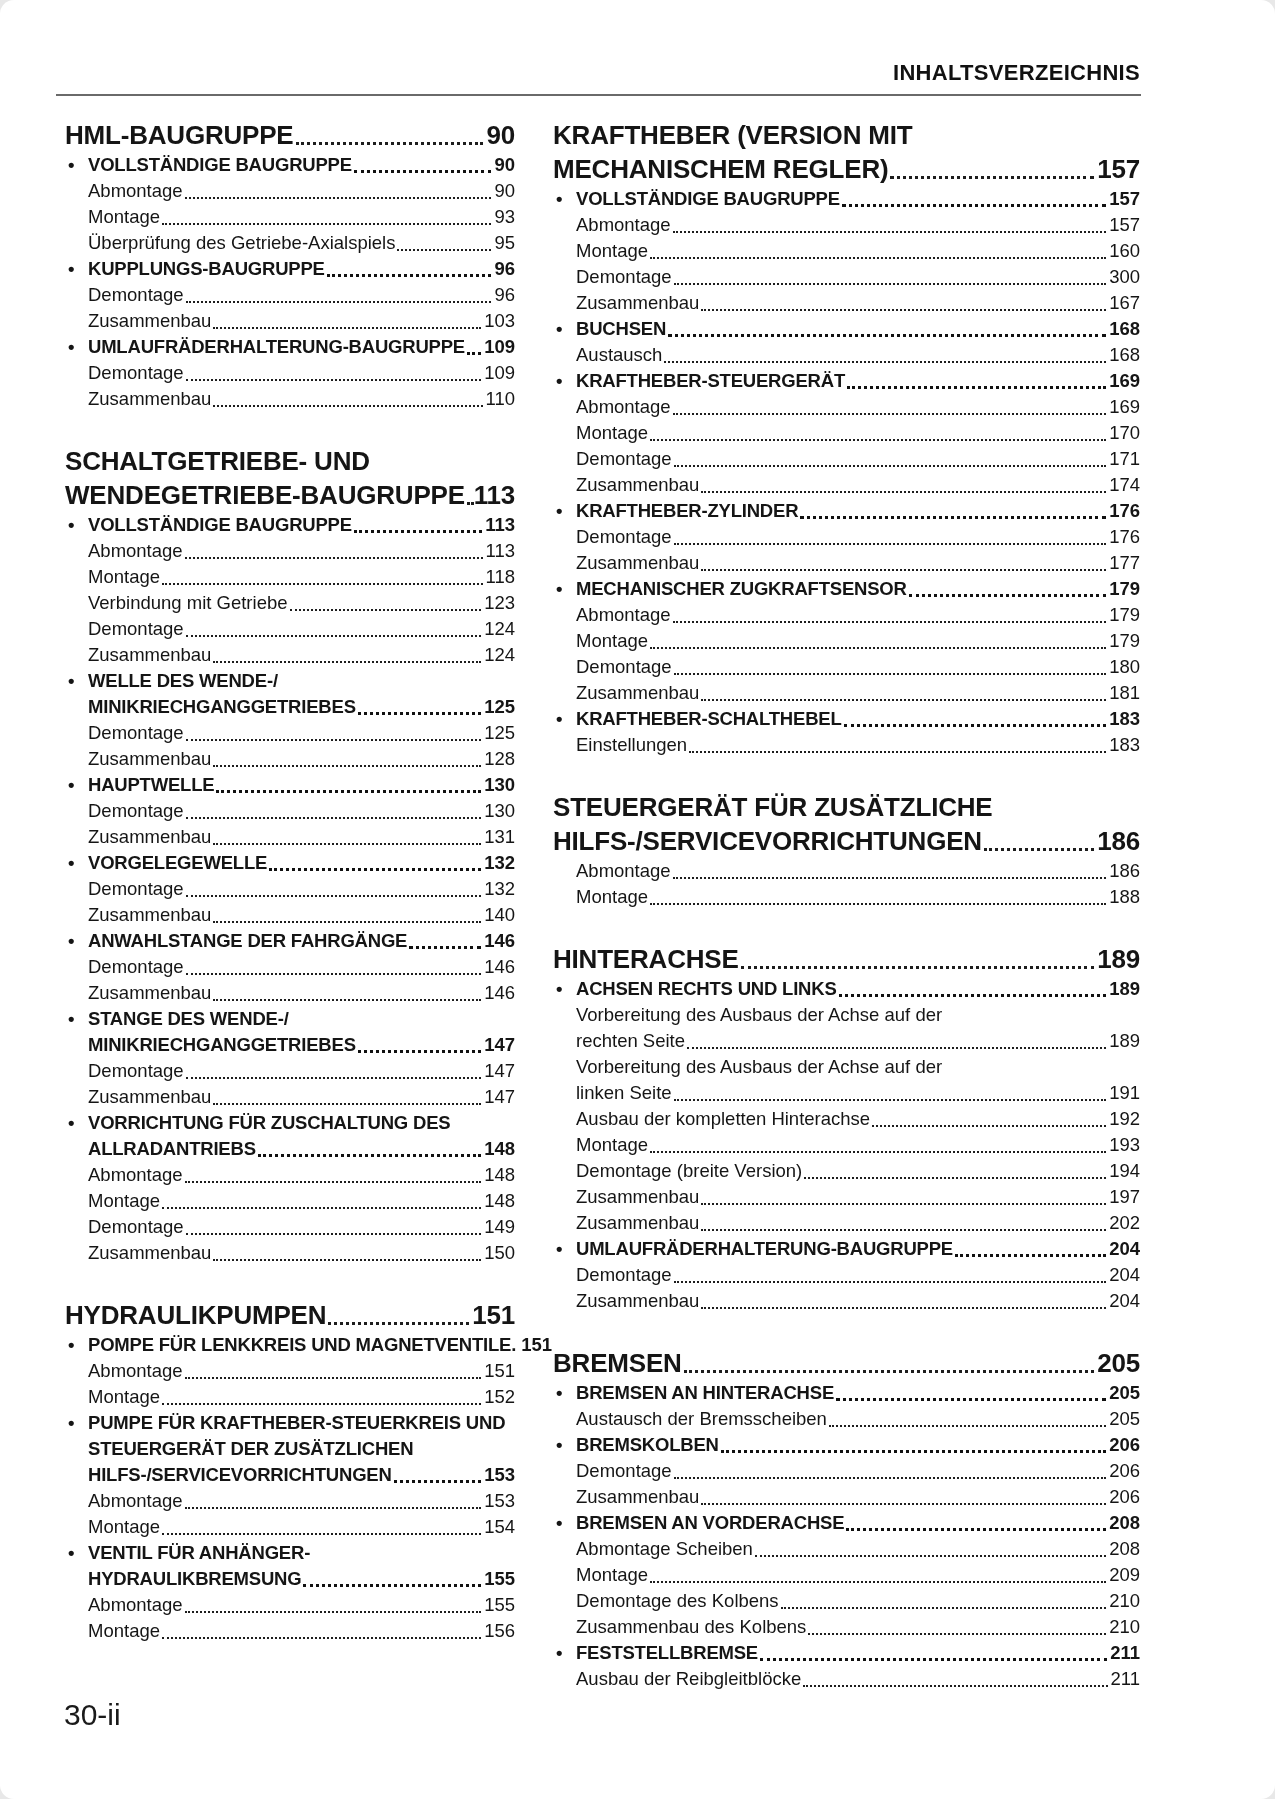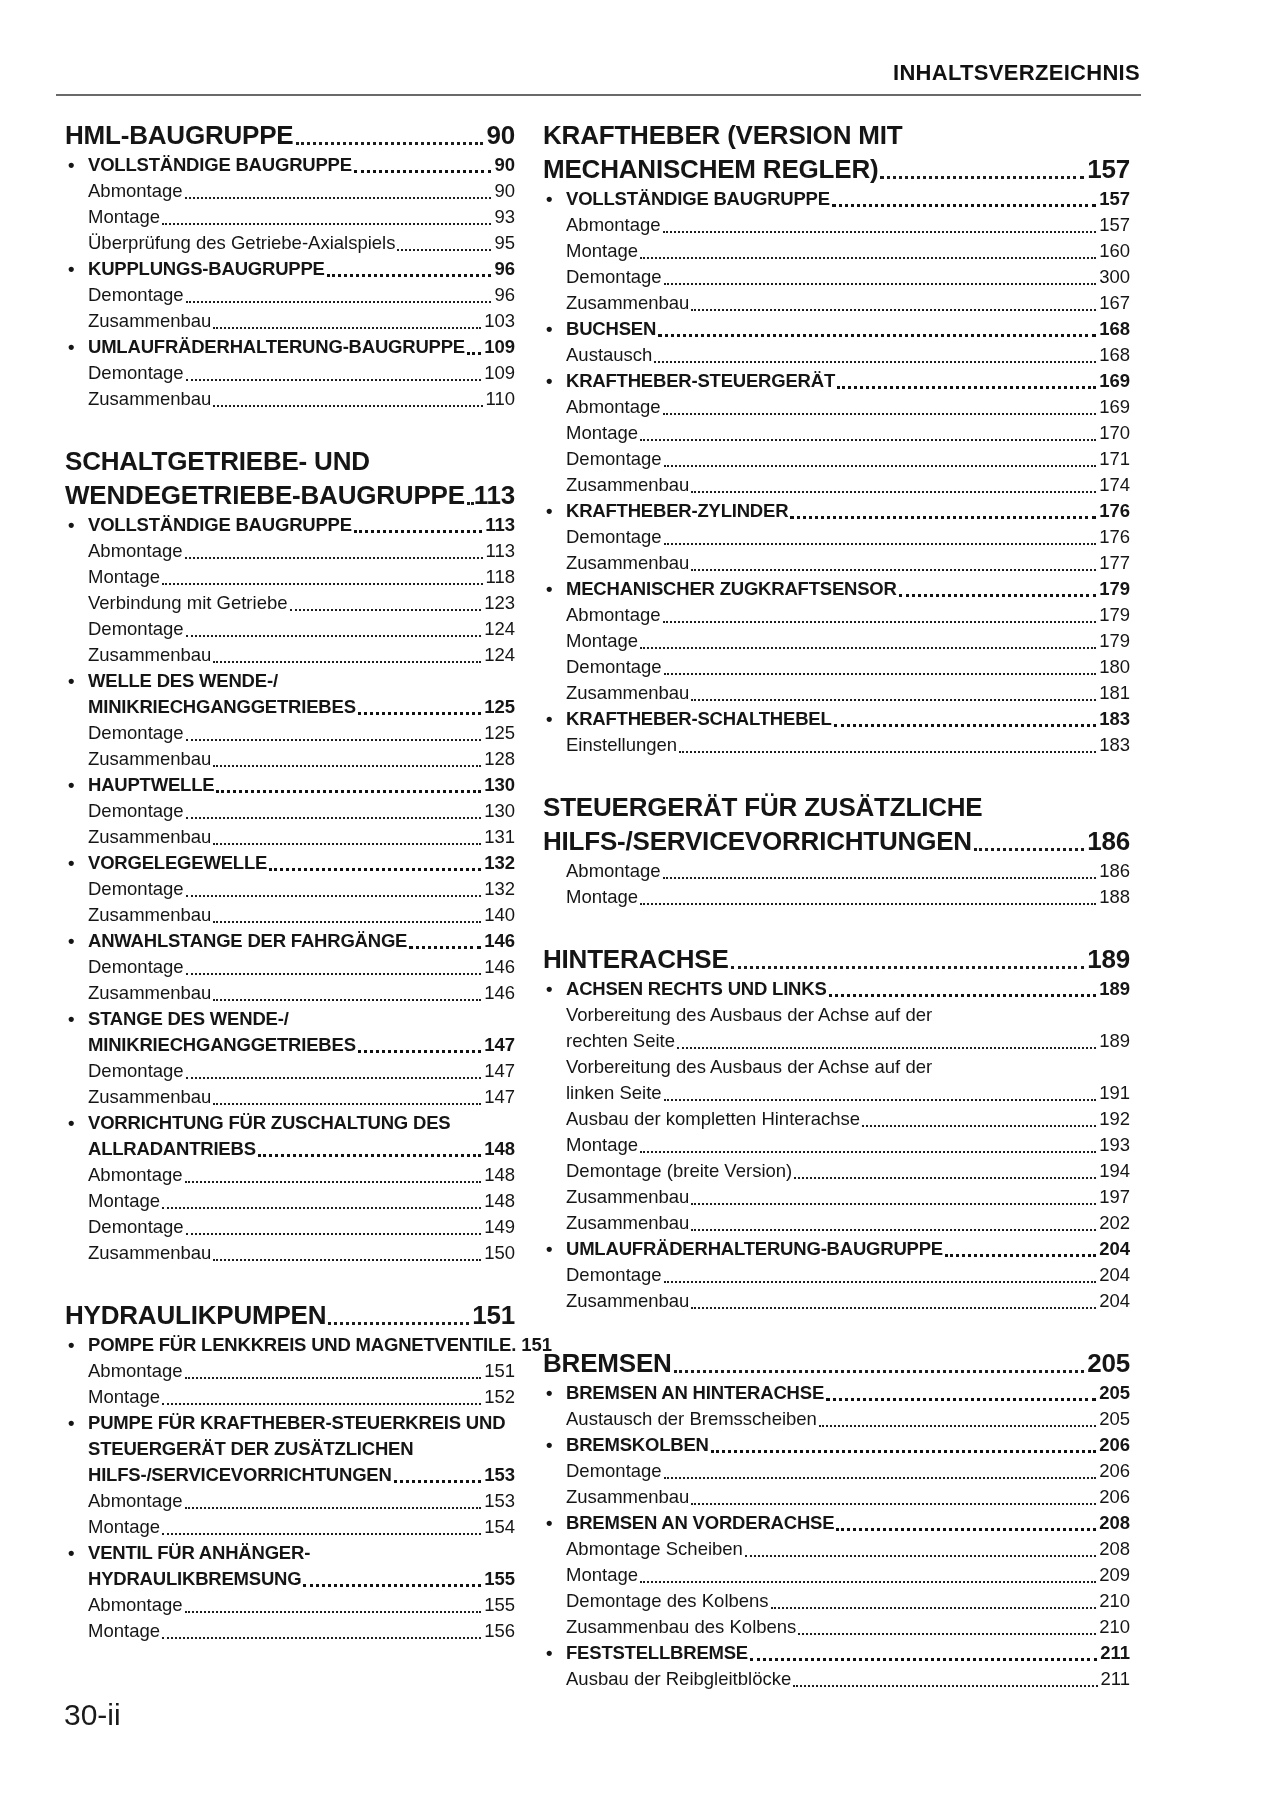--- a/index.html
+++ b/index.html
@@ -4,37 +4,38 @@
 <style>
   html,body { margin:0; padding:0; background:#e8e8e8; }
   .page {
     position:relative;
     width:1275px; height:1799px;
     margin:0 auto;
     background:#ffffff;
     font-family:"Liberation Sans", sans-serif;
     color:#151515;
     overflow:hidden;
+    border-radius:14px;
   }
   .header-title {
     position:absolute;
     top:60px; right:135px;
     font-size:22px; font-weight:700;
     letter-spacing:0.3px;
     color:#111;
   }
   .header-rule {
     position:absolute;
     top:94px; left:56px; right:134px;
     height:2px; background:#6a6a6a;
   }
   .columns {
     position:absolute;
     left:65px; top:118px;
-    display:flex; gap:28px;
+    display:flex; gap:38px;
     align-items:flex-start;
   }
   .col { display:block; }
   .col-left  { width:450px; }
   .col-right { width:587px; }
   .toc-section + .toc-section { margin-top:32px; }
 
   .row { display:flex; align-items:flex-end; }
   .lbl { white-space:nowrap; }
   .dots {

